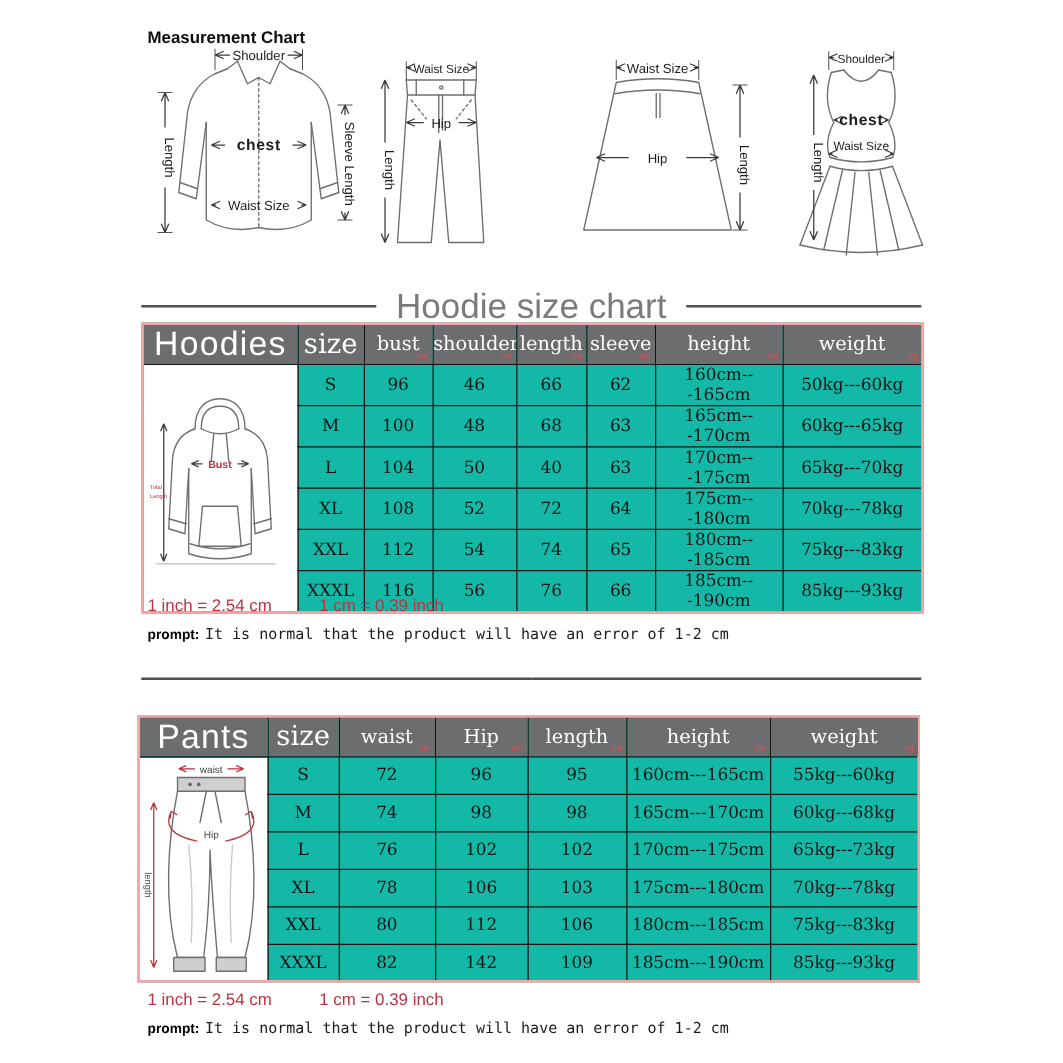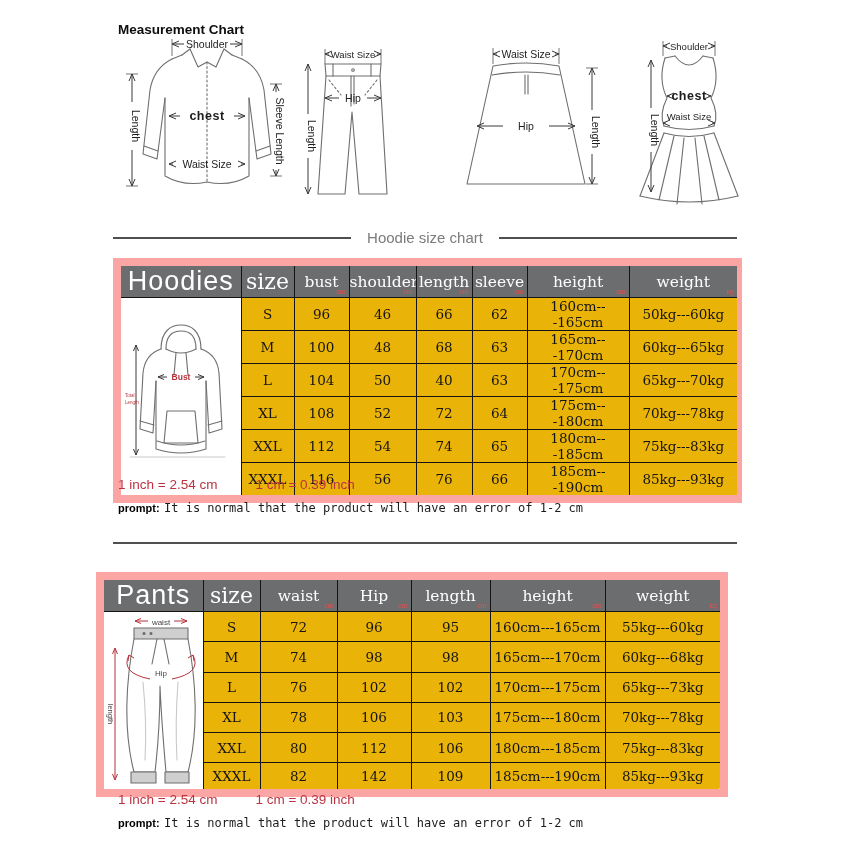--- a/index.html
+++ b/index.html
@@ -20,41 +20,41 @@
   .dim path{stroke:#3a3a3a;fill:none;stroke-width:1;}
   .dim .thin{stroke-width:0.7;}
   .dlabel{font-family:"Liberation Sans",sans-serif;font-size:10.5px;fill:#1d1d1d;text-anchor:middle;}
   .dlabel.sm{font-size:9.5px;}
   .dlabel.bold{font-weight:700;font-size:12.5px;letter-spacing:0.5px;}
   .reddim path{stroke:#b5333c;}
   .redlabel{fill:#b5333c;}
   .cell-label{font-family:"Liberation Sans",sans-serif;fill:#444;text-anchor:middle;}
 
   .chart-heading{position:absolute;left:113px;width:624px;display:flex;align-items:center;
-                 color:#7b7b7b;font-size:15px;justify-content:center;}
+                 color:#7b7b7b;font-size:28px;justify-content:center;}
   .chart-heading .line{flex:1;height:2px;background:#4f4f4f;}
   .chart-heading .htext{margin:0 16px;white-space:nowrap;}
   #hoodie-heading{top:229px;}
   #pants-heading{top:542px;}
 
-  table.size-table{position:absolute;border-collapse:collapse;table-layout:fixed;background:#eab308;
-                   border:8px solid #fca5a5;}
+  table.size-table{position:absolute;border-collapse:collapse;table-layout:fixed;background:#14b8a6;
+                   border:2px solid #fca5a5;}
   .size-table th,.size-table td{border:1px solid #141414;text-align:center;vertical-align:middle;padding:0;overflow:hidden;}
   .size-table thead th{background:#6b6d6f;color:#fff;position:relative;font-weight:400;}
   .product-cell{font-family:"Liberation Sans",sans-serif;font-size:27px;letter-spacing:1px;}
   .size-head{font-family:"DejaVu Serif",serif;font-size:22px;}
   .col-label{font-family:"DejaVu Serif",serif;font-size:15.5px;}
   .col-unit{position:absolute;right:3px;bottom:2px;font-size:7px;color:#e05252;font-family:"Liberation Sans",sans-serif;}
   .size-table tbody td{font-family:"DejaVu Serif",serif;font-size:13.5px;color:#141414;}
   td.size-cell{font-size:19px;}
   td.drawing-cell{background:#fff;}
   #hoodie-table{left:113px;top:258px;width:624px;}
   #hoodie-table thead tr{height:32px;}
   #hoodie-table tbody tr{height:28px;}
-  #pants-table{left:96px;top:572px;width:624px;border-radius:29px;}
+  #pants-table{left:110px;top:572px;width:624px;}
   #pants-table thead tr{height:30px;}
   #pants-table tbody tr{height:29px;}
 
   .conv{position:absolute;left:118px;font-size:13.5px;color:#bb3340;}
   .conv .c2{margin-left:38px;text-align:center;}
   #hoodie-conv{top:477px;}
   #pants-conv{top:792px;}
   .promptline{position:absolute;left:118px;white-space:nowrap;}
   .prompt-label{font-weight:700;font-size:11px;color:#000;}
   .prompt-text{font-family:"DejaVu Sans Mono",monospace;font-size:12px;color:#1c1c1c;}

